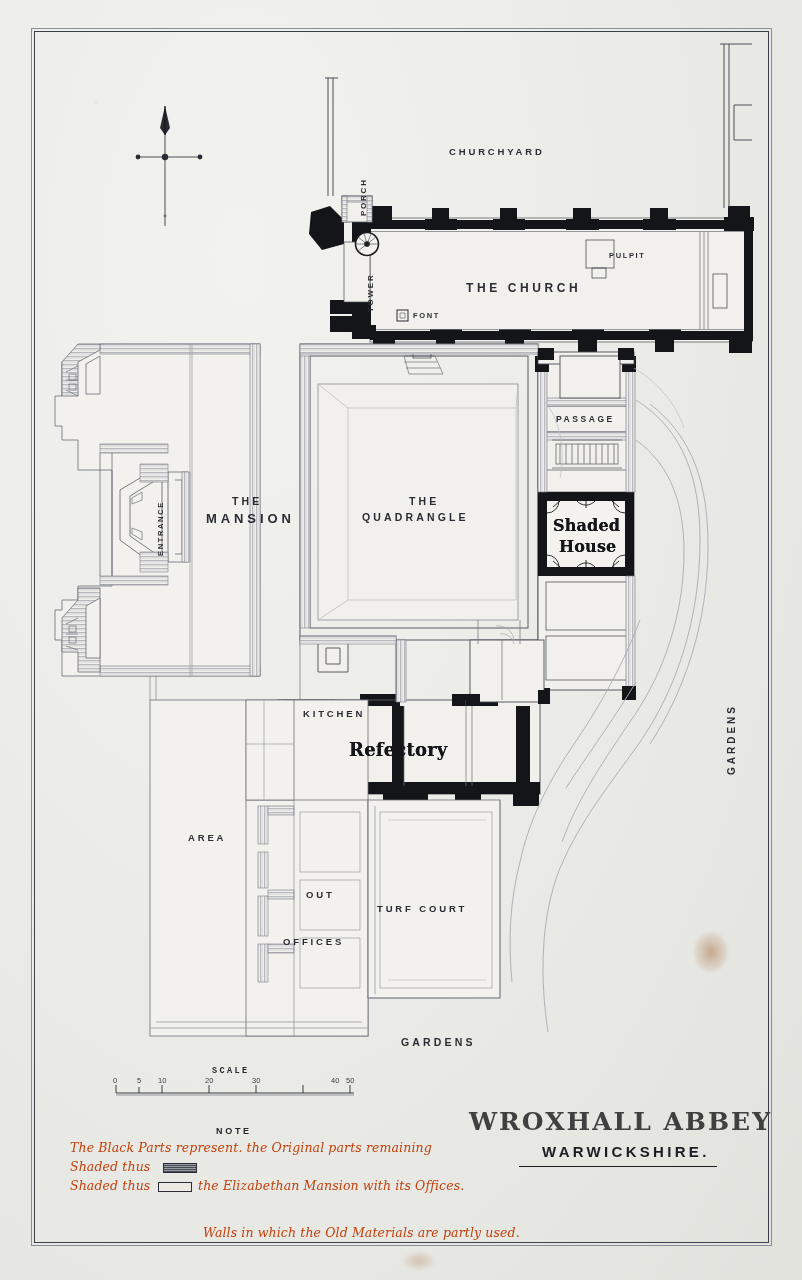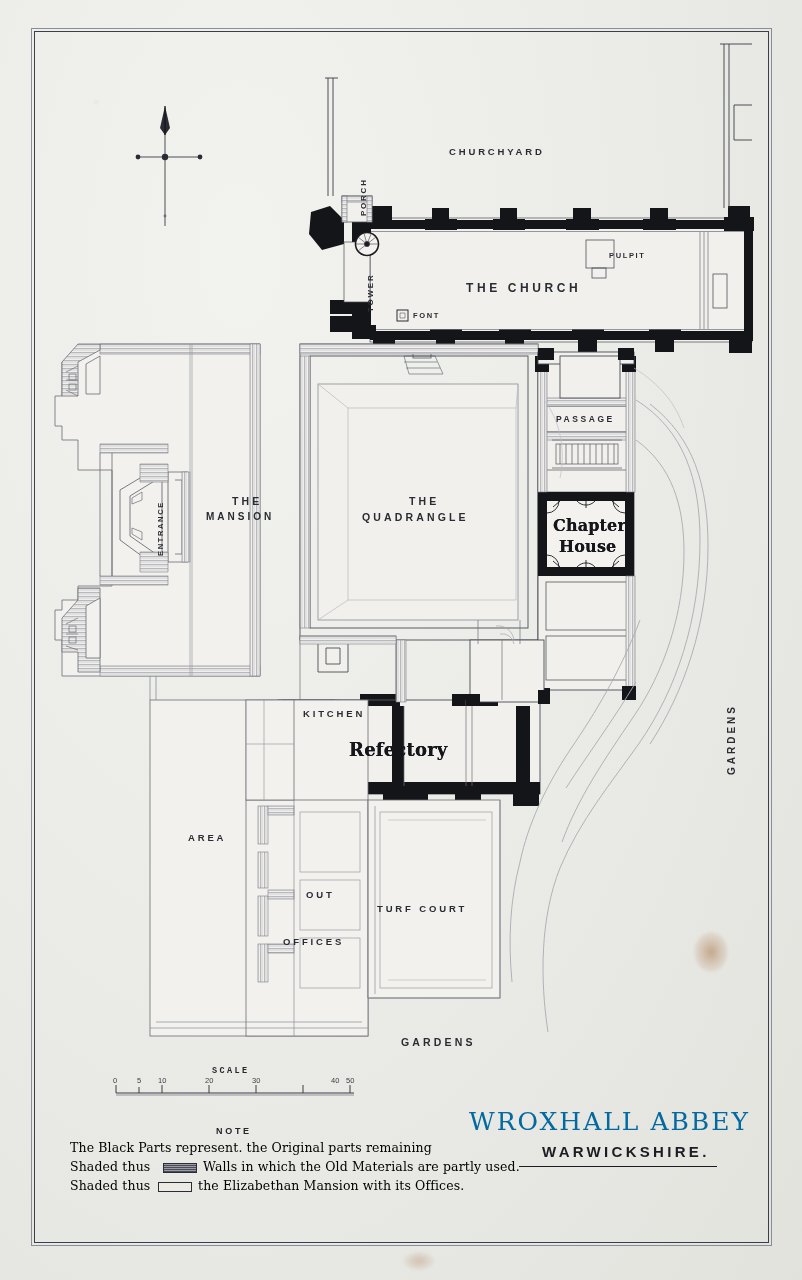--- a/index.html
+++ b/index.html
@@ -61,42 +61,43 @@
     color:#15161a;
     letter-spacing:.01em;
     font-style:normal;
     white-space:nowrap;
     position:absolute;
     text-shadow:0 0 .4px #15161a;
   }
   .title1{
     position:absolute;
     font-family:"DejaVu Serif",serif;
-    font-weight:400;
-    color:#0369a1;
+    font-weight:700;
+    color:#404040;
     letter-spacing:.08em;
     white-space:nowrap;
   }
   .title2{
     position:absolute;
     font-family:"Liberation Sans",sans-serif;
     font-weight:700;
     color:#1b1d23;
     letter-spacing:.22em;
     white-space:nowrap;
     margin-left:39px;
   }
   .note-h{
     position:absolute;font-size:9px;letter-spacing:.30em;color:#24262c;font-weight:600;
   }
   .note-l{
     position:absolute;
     font-family:"DejaVu Serif",serif;
+    font-style:italic;
     font-size:12.5px;
-    color:#000000;
+    color:#c2410c;
     white-space:nowrap;
     letter-spacing:.01em;
   }
   .swatch{position:absolute;border:1px solid #2b2d35;}
   .sw-dark{background:repeating-linear-gradient(0deg,#4a4c55 0 1px,#9a9ca5 1px 2px);}
   .sw-light{background:#eceae5;}
   .scale-lbl{
     position:absolute;font-size:8.5px;letter-spacing:.28em;color:#24262c;font-weight:600;
   }
   .tick{position:absolute;font-size:7.5px;color:#3b3d45;font-family:"Liberation Sans",sans-serif;}
@@ -603,25 +604,25 @@
 <div class="lbl sp" style="left:449px;top:146px;font-size:9.5px;">CHURCHYARD</div>
 <div class="lbl sp" style="left:466px;top:281px;font-size:12px;">THE CHURCH</div>
 <div class="lbl sp2" style="left:609px;top:251px;font-size:7.5px;text-align:right;">PULPIT</div>
 <div class="lbl sp2" style="left:413px;top:311px;font-size:7.5px;">FONT</div>
 
 <div class="lbl sp2 vert" style="left:359px;top:216px;font-size:8px;transform:rotate(-90deg);">PORCH</div>
 <div class="lbl sp2 vert" style="left:366px;top:312px;font-size:8px;transform:rotate(-90deg);">TOWER</div>
 
 <div class="lbl sp" style="left:556px;top:414px;font-size:8.5px;">PASSAGE</div>
 
-<div class="goth" style="left:553px;top:516px;font-size:16px;">Chapter</div>
+<div class="goth" style="left:553px;top:516px;font-size:16px;">Shaded</div>
 <div class="goth" style="left:559px;top:537px;font-size:16px;">House</div>
 
 <div class="lbl sp" style="left:232px;top:495px;font-size:10.5px;">THE</div>
-<div class="lbl sp" style="left:206px;top:511px;font-size:10px;">MANSION</div>
+<div class="lbl sp" style="left:206px;top:511px;font-size:13px;">MANSION</div>
 
 <div class="lbl sp" style="left:409px;top:495px;font-size:10.5px;">THE</div>
 <div class="lbl sp" style="left:362px;top:511px;font-size:10.5px;">QUADRANGLE</div>
 
 <div class="lbl sp2 vert" style="left:156px;top:556px;font-size:7.5px;transform:rotate(-90deg);">ENTRANCE</div>
 
 <div class="lbl sp" style="left:303px;top:708px;font-size:9.5px;">KITCHEN</div>
 
 <div class="goth" style="left:349px;top:739px;font-size:18px;">Refectory</div>
 
@@ -667,20 +668,20 @@
 <div class="tick" style="left:158px;top:1076px;">10</div>
 <div class="tick" style="left:205px;top:1076px;">20</div>
 <div class="tick" style="left:252px;top:1076px;">30</div>
 <div class="tick" style="left:299px;top:1076px;margin-left:32px;">40</div>
 <div class="tick" style="left:346px;top:1076px;">50</div>
 
 <div class="note-h" style="left:216px;top:1126px;">NOTE</div>
 <div class="note-l" style="left:70px;top:1140px;">The Black Parts represent. the Original parts remaining</div>
 <div class="note-l" style="left:70px;top:1159px;">Shaded thus</div>
 <div class="swatch sw-dark" style="left:163px;top:1163px;width:32px;height:8px;"></div>
-<div class="note-l" style="left:203px;top:1159px;">Walls in which the Old Materials are partly used.</div>
+<div class="note-l" style="left:203px;top:1225px;">Walls in which the Old Materials are partly used.</div>
 <div class="note-l" style="left:70px;top:1178px;">Shaded thus</div>
 <div class="swatch sw-light" style="left:158px;top:1182px;width:32px;height:8px;"></div>
 <div class="note-l" style="left:198px;top:1178px;">the Elizabethan Mansion with its Offices.</div>
 
 <div class="title1" style="left:469px;top:1107px;font-size:25px;">WROXHALL ABBEY</div>
 <div class="title2" style="left:503px;top:1143px;font-size:15px;">WARWICKSHIRE.</div>
 <div style="position:absolute;left:519px;top:1166px;width:198px;height:1px;background:#1b1d23;"></div>
 
 </body></html>

